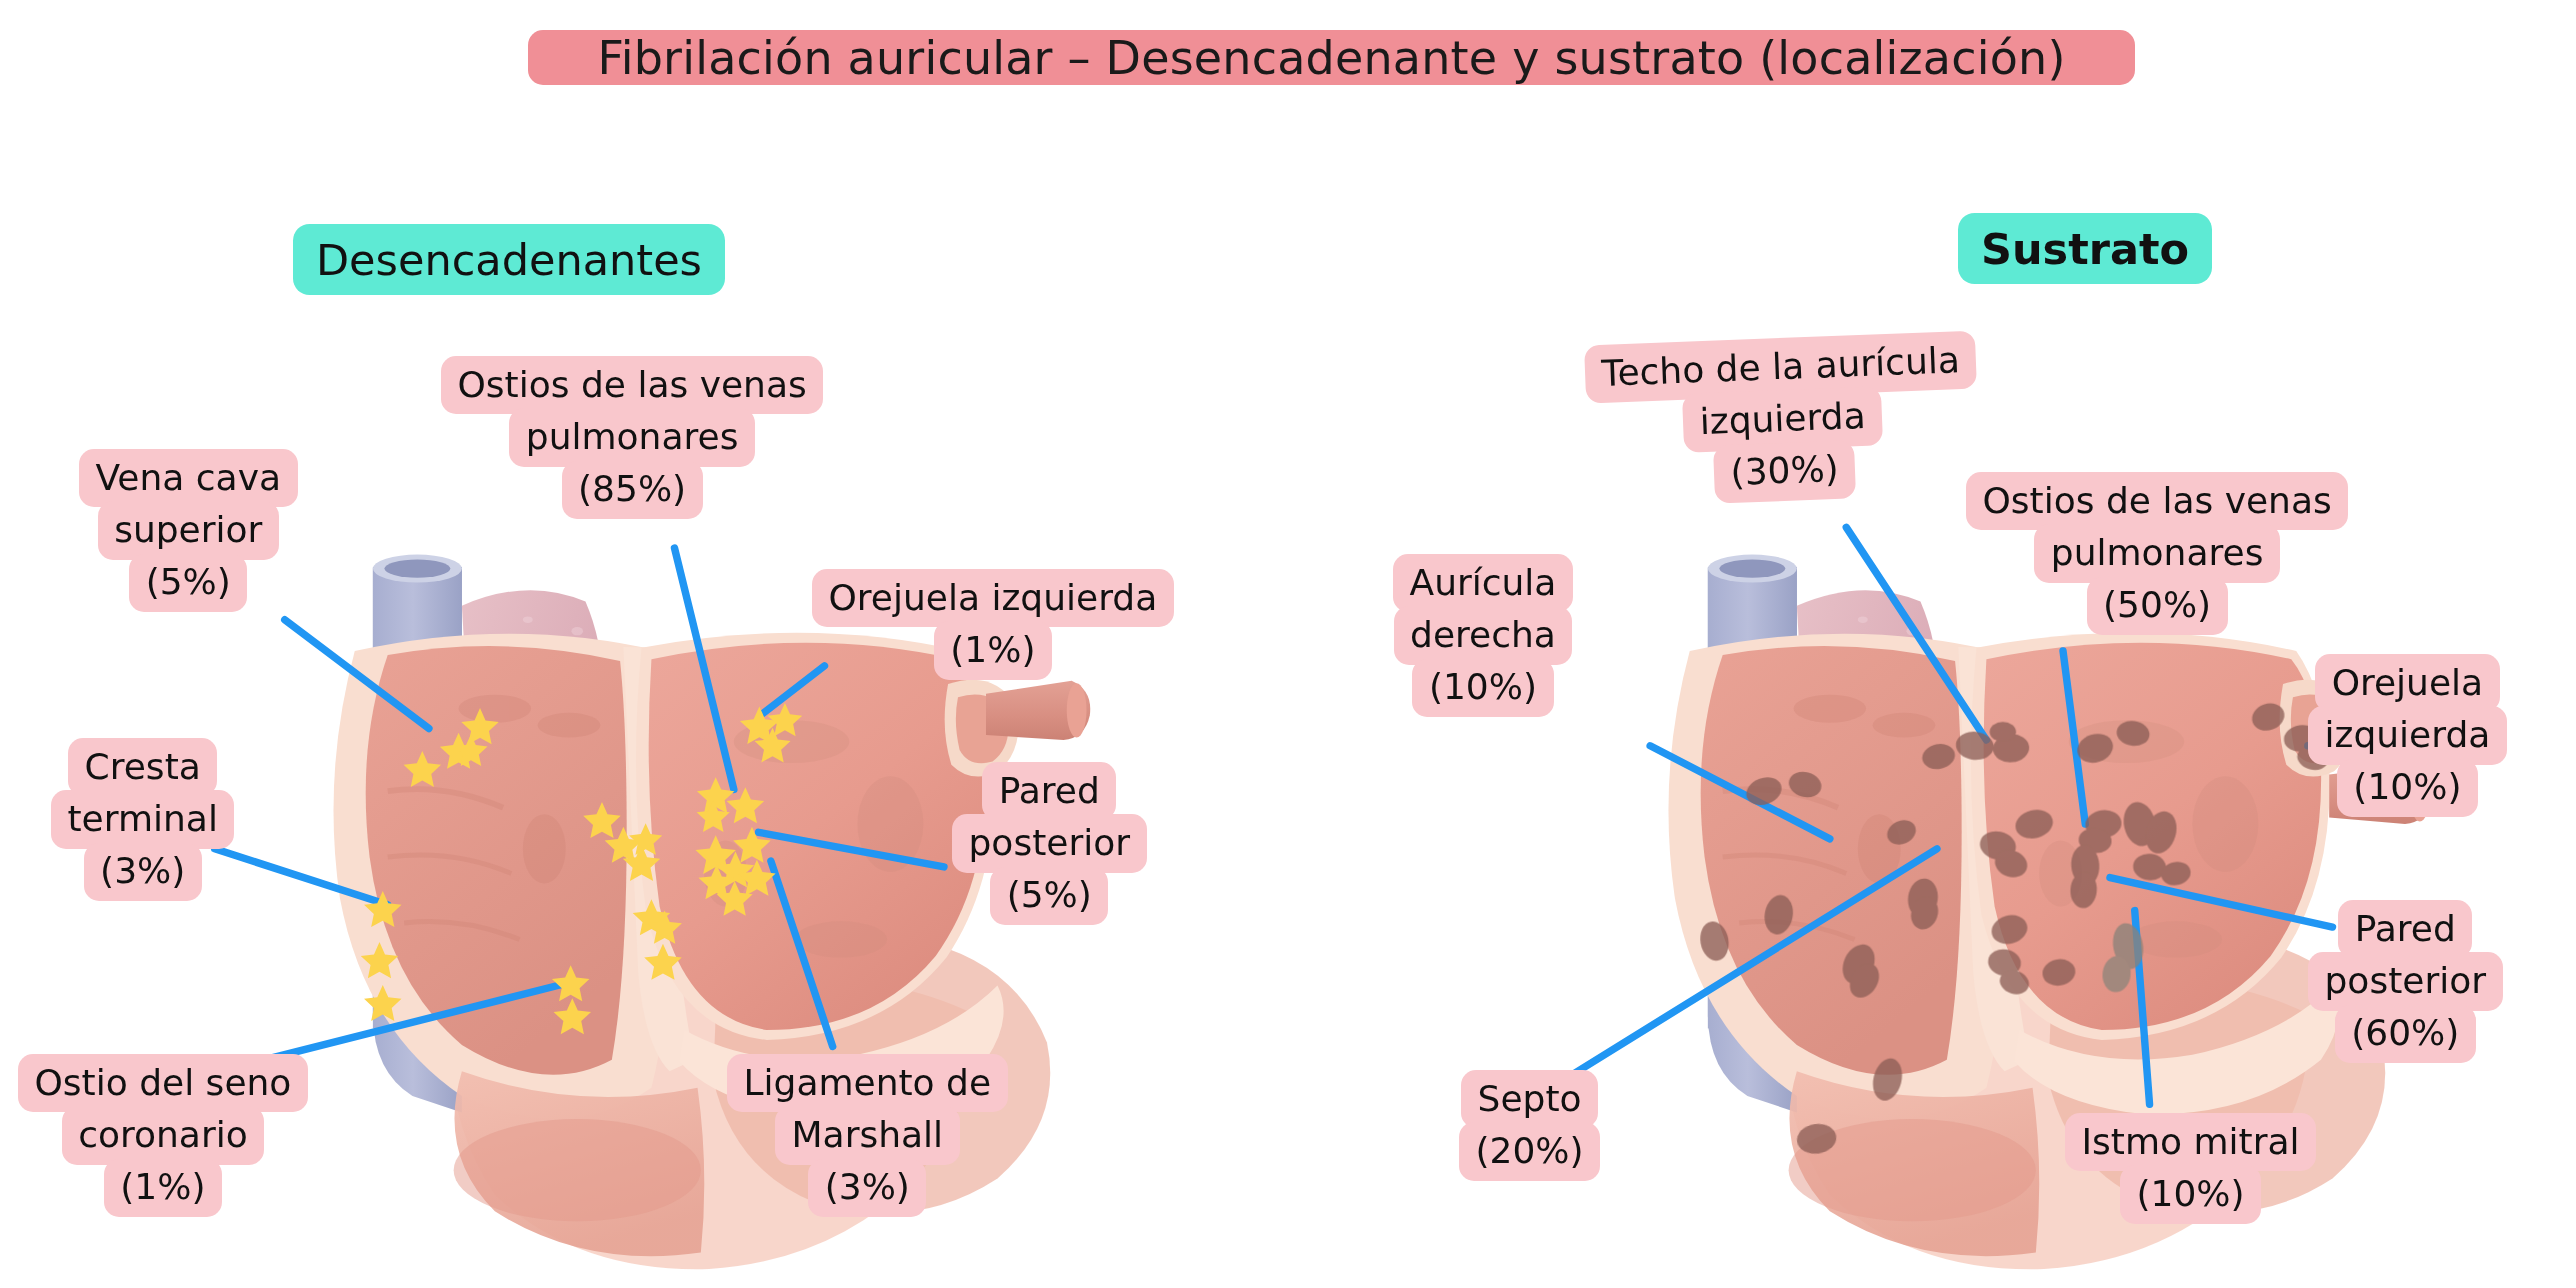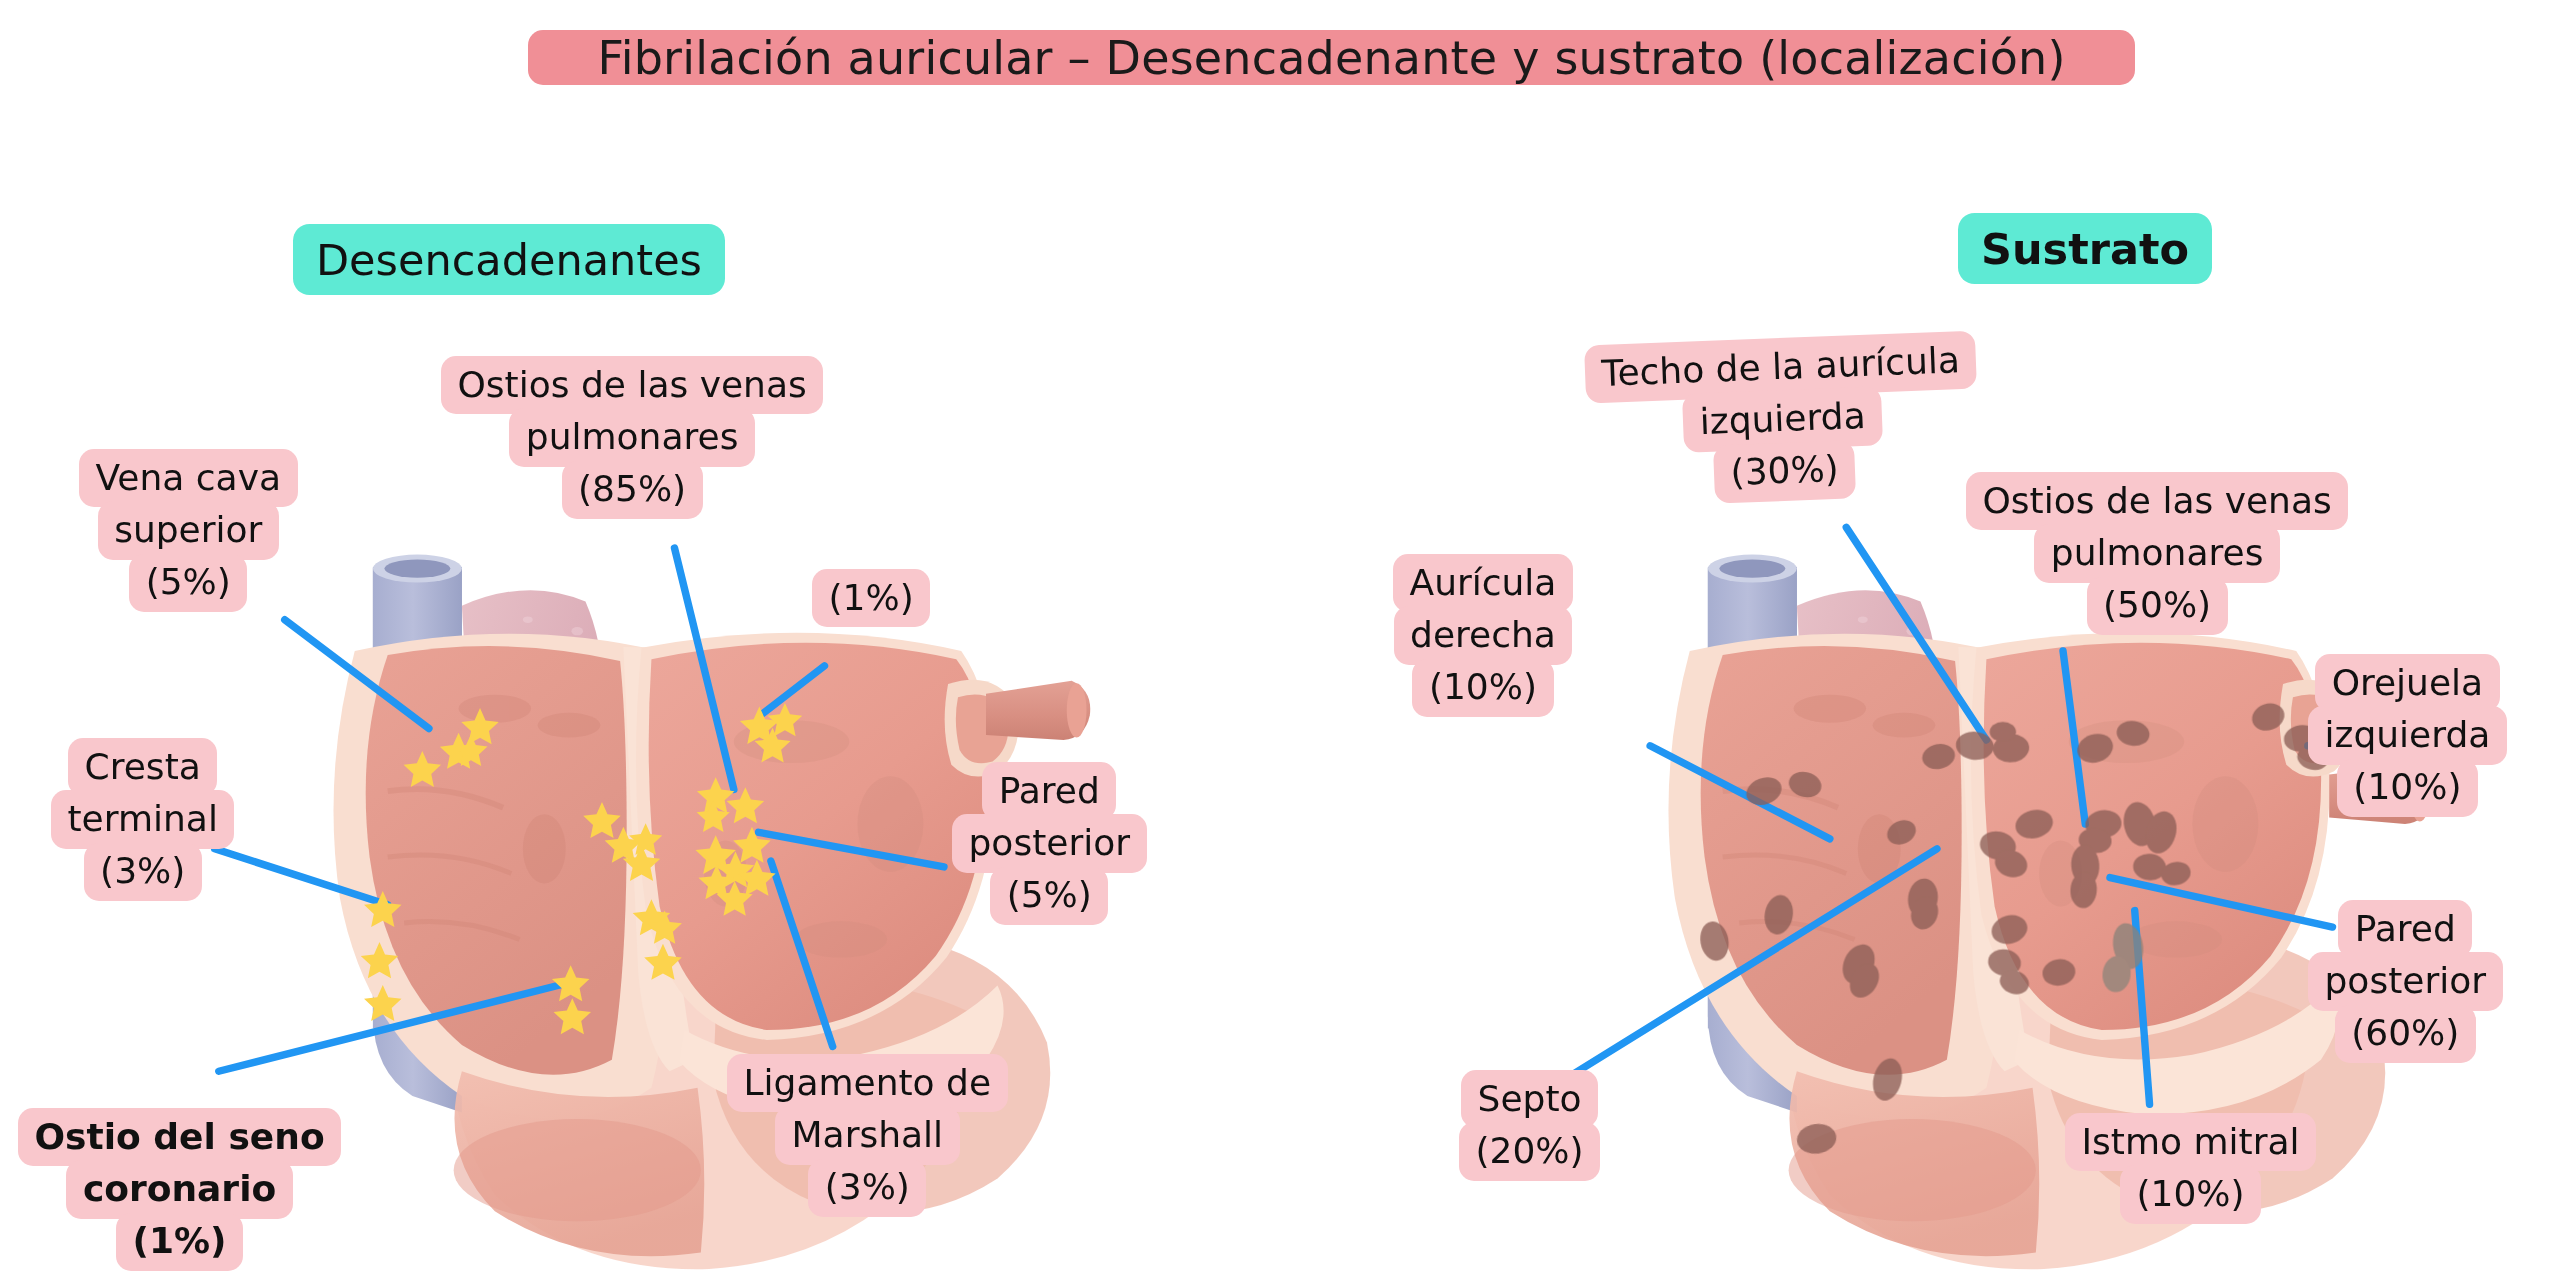--- a/index.html
+++ b/index.html
@@ -336,36 +336,37 @@
     <div class="ln">(5%)</div>
   </div>
 
   <div class="callout" style="left:441px;top:356px;">
     <div class="ln">Ostios de las venas</div>
     <div class="ln">pulmonares</div>
     <div class="ln">(85%)</div>
   </div>
 
   <div class="callout" style="left:812px;top:569px;">
+    <div class="ln">Orejuela izquierda</div>
     <div class="ln">(1%)</div>
   </div>
 
   <div class="callout" style="left:51px;top:738px;">
     <div class="ln">Cresta</div>
     <div class="ln">terminal</div>
     <div class="ln">(3%)</div>
   </div>
 
   <div class="callout" style="left:952px;top:762px;">
     <div class="ln">Pared</div>
     <div class="ln">posterior</div>
     <div class="ln">(5%)</div>
   </div>
 
-  <div class="callout" style="left:18px;top:1108px;font-weight:bold;">
+  <div class="callout" style="left:18px;top:1054px;">
     <div class="ln">Ostio del seno</div>
     <div class="ln">coronario</div>
     <div class="ln">(1%)</div>
   </div>
 
   <div class="callout" style="left:727px;top:1006px;margin-top:48px;">
     <div class="ln">Ligamento de</div>
     <div class="ln">Marshall</div>
     <div class="ln">(3%)</div>
   </div>

